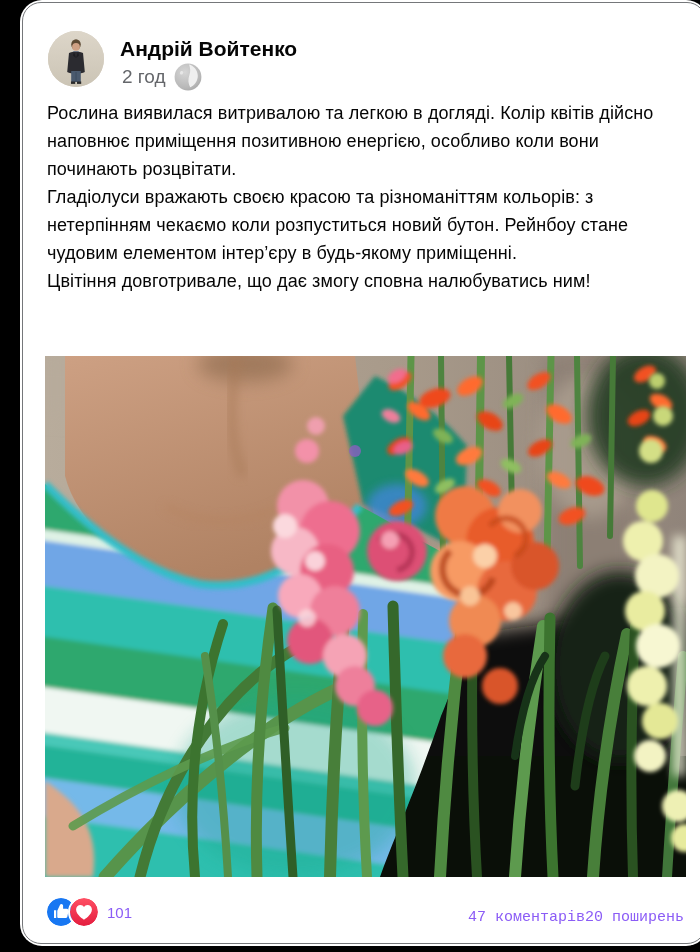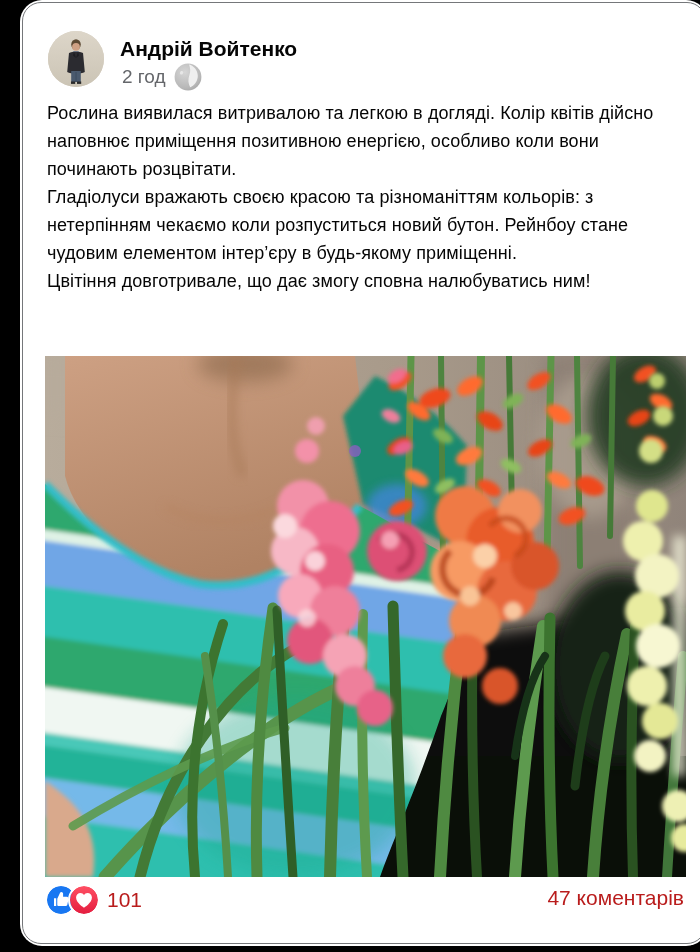--- a/index.html
+++ b/index.html
@@ -36,28 +36,28 @@
     font-size:18px;line-height:28px;color:#050505;
     white-space:pre-line;letter-spacing:.1px;
   }
   .photo{
     position:absolute;left:25px;top:356px;width:641px;height:521px;
     overflow:hidden;cursor:pointer;background:#a89a8a;
   }
   .photo svg{display:block;}
   .footer{
     position:absolute;left:27px;top:886px;width:637px;height:40px;
-    display:flex;align-items:flex-start;justify-content:space-between;
-    font-size:21px;color:#b91c1c;
+    display:flex;align-items:flex-end;justify-content:space-between;
+    font-size:15px;color:#8b5cf6;
   }
   .reactions{display:flex;align-items:center;cursor:pointer;}
   .rx-icon{width:28px;height:28px;border-radius:50%;display:block;}
   .rx-love{margin-left:-5px;outline:2px solid #fff;border-radius:50%;}
   .rx-count{margin-left:9px;}
-  .engagement{display:flex;align-items:center;}
+  .engagement{display:flex;align-items:center;font-family:Liberation Mono, monospace;}
   .eng-link{cursor:pointer;}
 </style>
 </head>
 <body>
 
 <div class="window">
   <div class="card-border"></div>
 
   <div class="avatar">
     <svg width="56" height="56" viewBox="0 0 56 56">
@@ -299,15 +299,16 @@
               <stop offset="1" stop-color="#e41d3f"></stop>
           </linearGradient>
         </defs>
         <circle cx="12" cy="12" r="12" fill="url(#lovg)"></circle>
         <path d="M12,18.6 C12,18.6 5.2,14.6 5.2,9.9 C5.2,7.7 6.9,6 9,6 C10.3,6 11.4,6.7 12,7.7 C12.6,6.7 13.7,6 15,6 C17.1,6 18.8,7.7 18.8,9.9 C18.8,14.6 12,18.6 12,18.6 Z" fill="#fff"></path>
       </svg>
       <span class="rx-count">101</span>
     </div>
     <div class="engagement">
       <span class="eng-link">47 коментарів</span>
+      <span class="eng-link">20 поширень</span>
     </div>
   </div>
 </div>
 
 </body></html>

